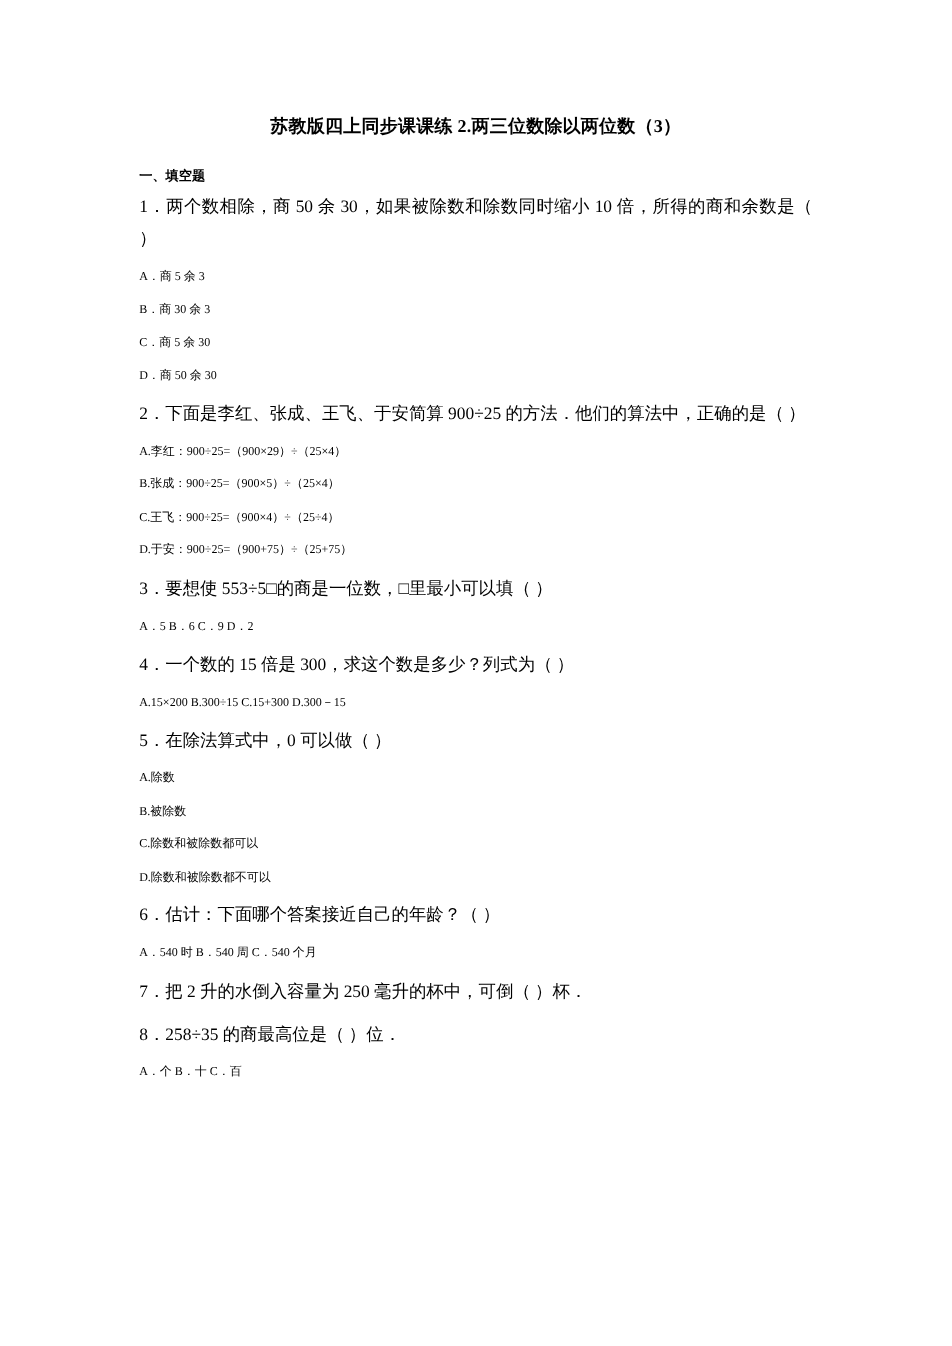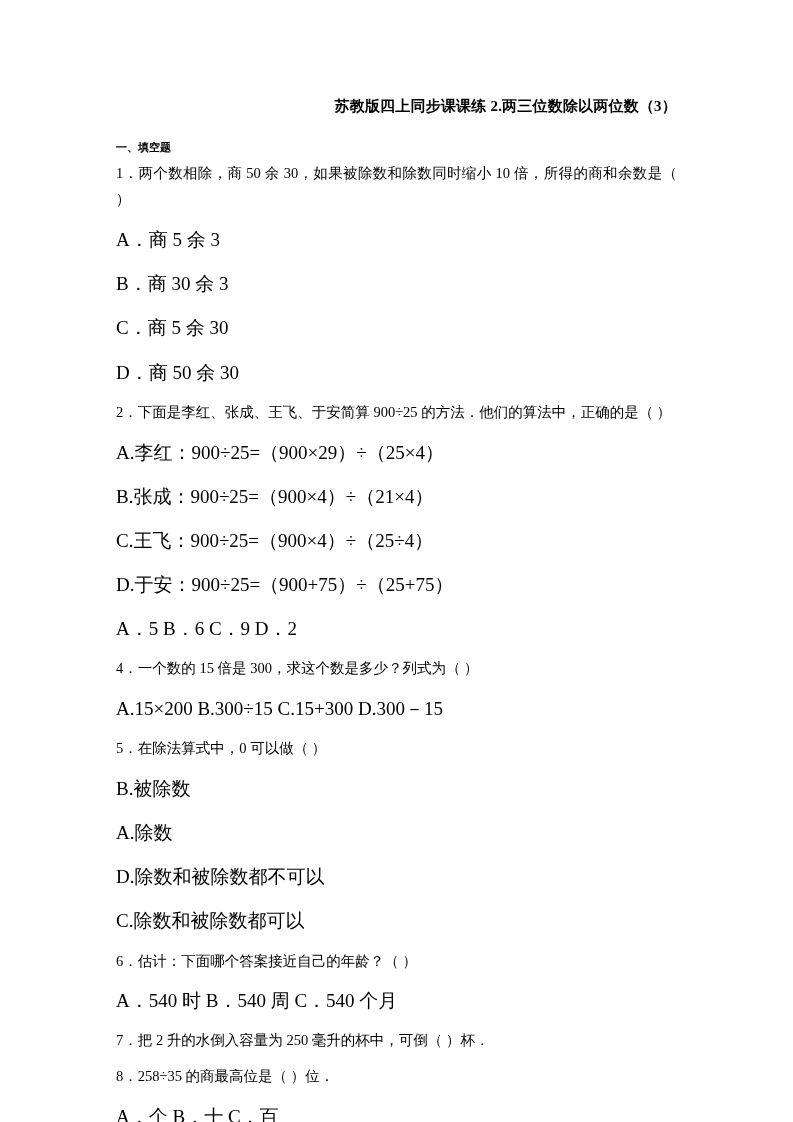--- a/index.html
+++ b/index.html
@@ -18,42 +18,42 @@
   .page {
     position: absolute;
     left: 0;
     top: 0;
     width: 793px;
     height: 1122px;
     box-sizing: border-box;
     padding: 96px 116px 0 116px;
   }
   .doc-title {
-    text-align: right;
+    text-align: center;
     font-size: 15px;
     font-weight: bold;
     letter-spacing: 0.2px;
     margin: 0 0 22px 0;
     line-height: 1.4;
   }
   .section-head {
     font-size: 11px;
     font-weight: bold;
     margin: 0 0 4px 0;
     line-height: 1.5;
   }
   .q-stem {
     font-size: 14.5px;
     line-height: 1.85;
     margin: 0 0 9px 0;
     text-align: justify;
     text-justify: inter-ideograph;
   }
   .q-opt {
-    font-size: 19px;
+    font-size: 10px;
     line-height: 1.85;
     margin: 0 0 9px 0;
   }
   .q-block {
     margin-bottom: 4px;
   }
 </style>
 </head>
 <body>
 
@@ -67,40 +67,41 @@
     <div class="q-stem">1．两个数相除，商 50 余 30，如果被除数和除数同时缩小 10 倍，所得的商和余数是（          ）</div>
     <div class="q-opt">A．商 5 余 3</div>
     <div class="q-opt">B．商 30 余 3</div>
     <div class="q-opt">C．商 5 余 30</div>
     <div class="q-opt">D．商 50 余 30</div>
   </div>
 
   <div class="q-block">
     <div class="q-stem">2．下面是李红、张成、王飞、于安简算 900÷25 的方法．他们的算法中，正确的是（    ）</div>
     <div class="q-opt">A.李红：900÷25=（900×29）÷（25×4）</div>
-    <div class="q-opt">B.张成：900÷25=（900×4）÷（21×4）</div>
+    <div class="q-opt">B.张成：900÷25=（900×5）÷（25×4）</div>
     <div class="q-opt">C.王飞：900÷25=（900×4）÷（25÷4）</div>
     <div class="q-opt">D.于安：900÷25=（900+75）÷（25+75）</div>
   </div>
 
   <div class="q-block">
+    <div class="q-stem">3．要想使 553÷5□的商是一位数，□里最小可以填（    ）</div>
     <div class="q-opt">A．5        B．6        C．9        D．2</div>
   </div>
 
   <div class="q-block">
     <div class="q-stem">4．一个数的 15 倍是 300，求这个数是多少？列式为（    ）</div>
     <div class="q-opt">A.15×200        B.300÷15        C.15+300        D.300－15</div>
   </div>
 
   <div class="q-block">
     <div class="q-stem">5．在除法算式中，0 可以做（    ）</div>
+    <div class="q-opt">A.除数</div>
     <div class="q-opt">B.被除数</div>
-    <div class="q-opt">A.除数</div>
+    <div class="q-opt">C.除数和被除数都可以</div>
     <div class="q-opt">D.除数和被除数都不可以</div>
-    <div class="q-opt">C.除数和被除数都可以</div>
   </div>
 
   <div class="q-block">
     <div class="q-stem">6．估计：下面哪个答案接近自己的年龄？（    ）</div>
     <div class="q-opt">A．540 时      B．540 周      C．540 个月</div>
   </div>
 
   <div class="q-block">
     <div class="q-stem">7．把 2 升的水倒入容量为 250 毫升的杯中，可倒（    ）杯．</div>
   </div>

